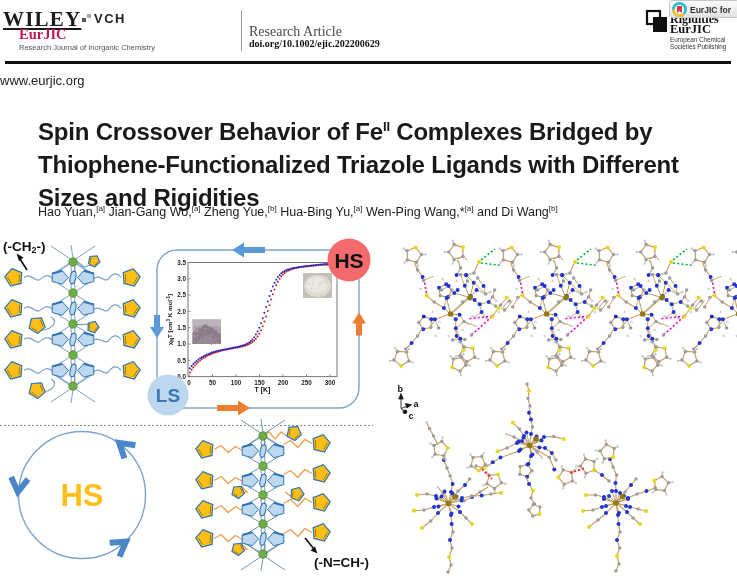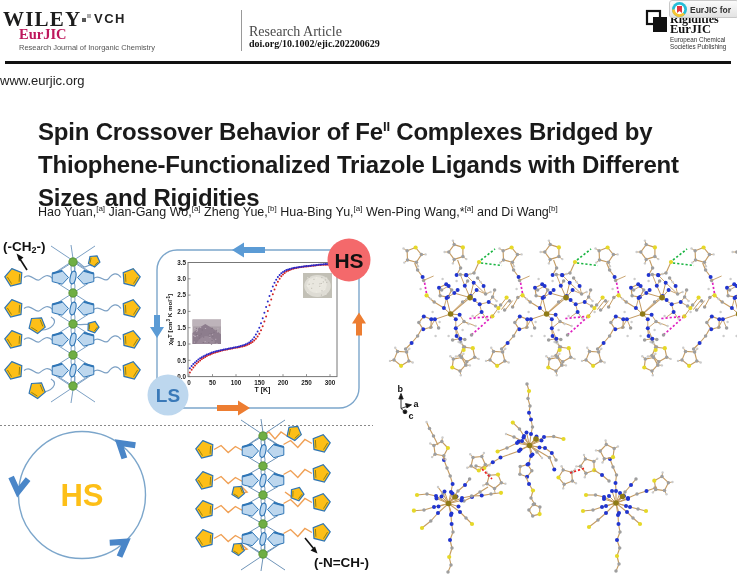--- a/index.html
+++ b/index.html
@@ -1,20 +1,20 @@
 <!DOCTYPE html>
 <html><head><meta charset="utf-8"><style>
 * { margin:0; padding:0; box-sizing:border-box; }
 body { width:737px; height:578px; background:#fff; font-family:"Liberation Sans",sans-serif; position:relative; overflow:hidden; }
 .abs { position:absolute; }
 .serif { font-family:"Liberation Serif",serif; }
 sup { font-size:60%; vertical-align:super; }
 </style></head><body>
 
-<div class="abs serif" style="left:3px;top:7px;font-size:21px;font-weight:bold;letter-spacing:1.2px;color:#1c1c1c;">WILEY</div>
+<div class="abs serif" style="left:3px;top:7px;font-size:21px;font-weight:bold;letter-spacing:1.2px;color:#1c1c1c;text-decoration:underline;">WILEY</div>
 <div class="abs" style="left:82px;top:18px;width:4px;height:4px;background:#555;"></div>
 <div class="abs" style="left:87px;top:14px;width:4px;height:4px;background:#aaa;"></div>
 <div class="abs" style="left:94px;top:11px;font-size:13px;font-weight:bold;letter-spacing:1.5px;color:#222;">VCH</div>
 <div class="abs serif" style="left:19px;top:26px;font-size:14.5px;font-weight:bold;color:#be185d;">EurJIC</div>
 <div class="abs" style="left:19px;top:43px;font-size:7.5px;color:#555;">Research Journal of Inorganic Chemistry</div>
 <div class="abs" style="left:241px;top:10px;width:1.2px;height:41px;background:#999;"></div>
 <div class="abs serif" style="left:249px;top:24px;font-size:14px;color:#4a4a4a;">Research Article</div>
 <div class="abs serif" style="left:249px;top:37.5px;font-size:10px;font-weight:bold;color:#111;">doi.org/10.1002/ejic.202200629</div>
 
 <svg class="abs" style="left:645px;top:9px" width="28" height="28" viewBox="0 0 28 28">

